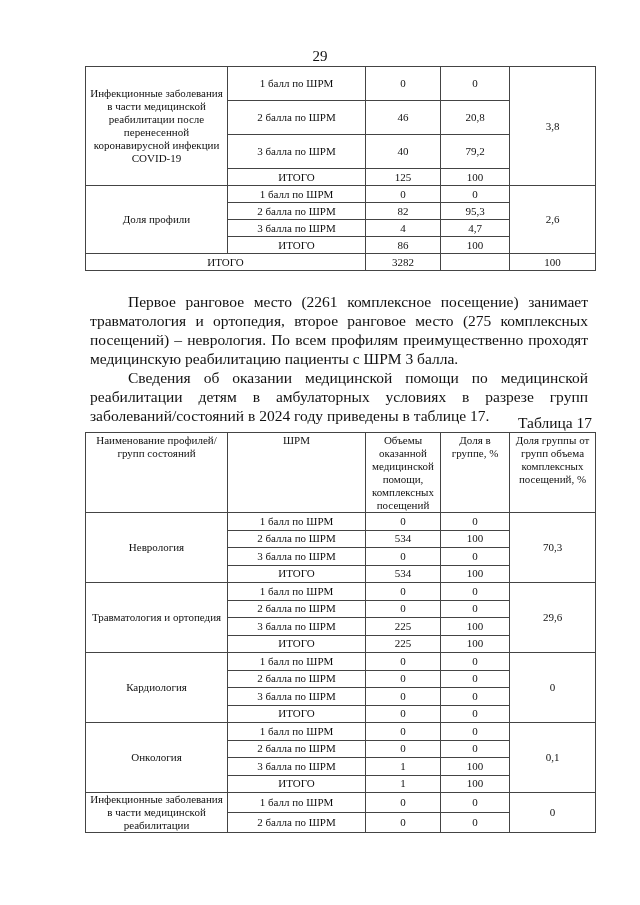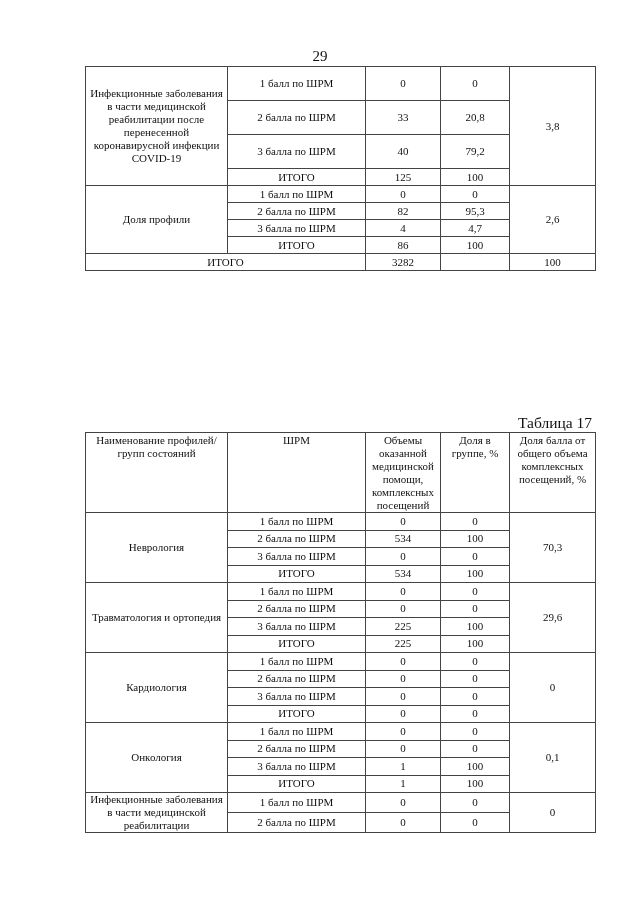--- a/index.html
+++ b/index.html
@@ -36,21 +36,21 @@
   <tbody id="t1body">
       <tr class="tall">
         <td class="name" rowspan="4">Инфекционные заболевания в части медицинской реабилитации после перенесенной коронавирусной инфекции COVID-19</td>
         <td>1 балл по ШРМ</td>
         <td>0</td>
         <td>0</td>
         <td rowspan="4">3,8</td>
       </tr>
       <tr class="tall">
         <td>2 балла по ШРМ</td>
-        <td>33</td>
+        <td>46</td>
         <td>20,8</td>
       </tr>
       <tr class="tall">
         <td>3 балла по ШРМ</td>
         <td>40</td>
         <td>79,2</td>
       </tr>
       <tr class="short">
         <td>ИТОГО</td>
         <td>125</td>
@@ -81,39 +81,41 @@
       <tr class="short">
         <td class="name" colspan="2">ИТОГО</td>
         <td>3282</td>
         <td></td>
         <td>100</td>
       </tr>
     </tbody>
 </table>
 
 <div class="para" style="top:292px;">
+  <p>Первое ранговое место (2261 комплексное посещение) занимает травматология и ортопедия, второе ранговое место (275 комплексных посещений) – неврология. По всем профилям преимущественно проходят медицинскую реабилитацию пациенты с ШРМ 3 балла.</p>
+  <p>Сведения об оказании медицинской помощи по медицинской реабилитации детям в амбулаторных условиях в разрезе групп заболеваний/состояний в 2024 году приведены в таблице 17.</p>
 </div>
 
 <div class="tcaption">Таблица 17</div>
 
 <table id="t2">
   <colgroup>
       <col class="c1">
       <col class="c2">
       <col class="c3">
       <col class="c4">
       <col class="c5">
     </colgroup>
   <tbody id="t2body">
     <tr class="hdr">
       <td>Наименование профилей/групп состояний</td>
       <td>ШРМ</td>
       <td>Объемы оказанной медицинской помощи, комплексных посещений</td>
       <td>Доля в группе, %</td>
-      <td>Доля балла от общего объема комплексных посещений, %</td>
+      <td>Доля группы от групп объема комплексных посещений, %</td>
     </tr>
   <tr class="r">
         <td class="name" rowspan="4">Неврология</td>
         <td>1 балл по ШРМ</td>
         <td>0</td>
         <td>0</td>
         <td rowspan="4">70,3</td>
       </tr>
       <tr class="r">
         <td>2 балла по ШРМ</td>

